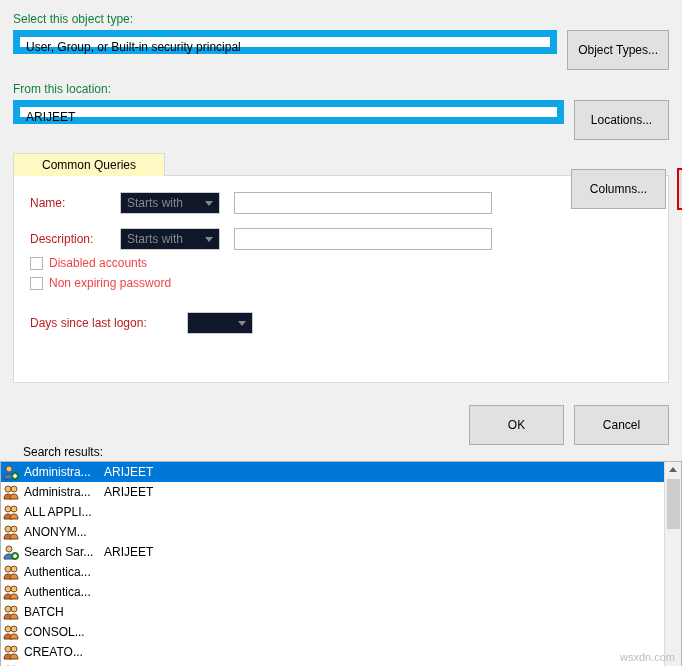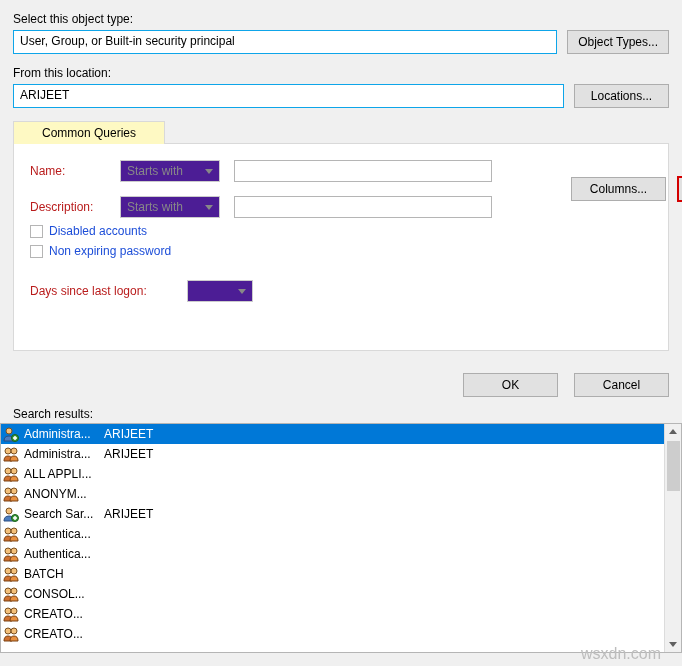--- a/index.html
+++ b/index.html
@@ -1,54 +1,54 @@
 <!DOCTYPE html>
 <html><head>
 <meta charset="utf-8">
 <style>
   * { box-sizing: border-box; font-family: "Segoe UI", Tahoma, sans-serif; font-size: 12px; }
   body { margin: 0; padding: 0; background: #f0f0f0; width: 682px; height: 666px; position: relative; overflow: hidden; }
   .pad { padding: 10px 13px 0 13px; }
-  .lbl { color: #000000; margin: 2px 0 4px 0; }
+  .lbl { color: #15803d; margin: 2px 0 4px 0; }
   .row { display: flex; align-items: flex-start; gap: 10px; margin-bottom: 12px; }
-  .txtbox { border: 1px solid #0ea5e9; background: #fff; height: 24px; padding: 3px 6px; color: #000; }
+  .txtbox { border: 7px solid #0ea5e9; background: #fff; height: 24px; padding: 3px 6px; color: #000; }
   .txtbox.wide { flex: 1; }
-  .btn { background: #e1e1e1; border: 1px solid #adadad; height: 24px; padding: 9px 10px; min-width: 95px; cursor: pointer; text-align: center; display: inline-flex; align-items: center; justify-content: center; }
+  .btn { background: #e1e1e1; border: 1px solid #adadad; height: 40px; padding: 9px 10px; min-width: 95px; cursor: pointer; text-align: center; display: inline-flex; align-items: center; justify-content: center; }
   .btn.highlight { outline: 2px solid #d40000; outline-offset: -1px; text-align: right; }
   .tabwrap { margin-top: 6px; }
   .tab { display: inline-block; background: #fef9c3; border: 1px solid #d9d9d9; border-bottom: none; padding: 4px 28px; position: relative; top: 1px; z-index: 2; }
   .panel { background: #fff; border: 1px solid #d9d9d9; padding: 16px 16px 24px 16px; min-height: 208px; position: relative; }
   .query-col { width: 530px; }
   .sidecol { position: absolute; right: 16px; top: 164px; width: 95px; display: flex; flex-direction: row; gap: 12px; align-items: center; }
   .grey { color: #b91c1c; }
-  .combo { display: inline-flex; align-items: center; justify-content: space-between; width: 100px; height: 22px; background: #4c1d95; border: 1px solid #ccc; padding: 0 6px 0 6px; color: #888; text-align: center; }
+  .combo { display: inline-flex; align-items: center; justify-content: space-between; width: 100px; height: 22px; background: #0f172a; border: 1px solid #ccc; padding: 0 6px 0 6px; color: #888; text-align: center; }
   .combo .arrow { border-left: 4px solid transparent; border-right: 4px solid transparent; border-top: 5px solid #888; }
   .combo.small { width: 66px; }
   .qinput { width: 258px; height: 22px; border: 1px solid #b5b5b5; background: #fff; padding: 2px 4px; }
-  .chk { display: flex; align-items: center; gap: 6px; margin: 6px 0; color: #1d4ed8; }
+  .chk { display: flex; align-items: center; gap: 6px; margin: 6px 0; color: #ef4444; }
   .chkbox { width: 13px; height: 13px; border: 1px solid #b5b5b5; background: #fff; }
   .magnify { width: 28px; height: 22px; margin-top: 28px; }
-  .bottombtns { display: flex; justify-content: flex-end; gap: 16px; padding: 0 13px; margin-top: 22px; }
-  .reslbl { padding: 0 13px; margin-top: 10px; }
+  .bottombtns { display: flex; justify-content: flex-end; gap: 10px; padding: 0 13px; margin-top: 22px; }
+  .reslbl { padding: 0 23px; }
   .listwrap { border: 1px solid #b5b5b5; background: #fff; margin: 2px 0 0 0; height: 230px; display: flex; }
   .listhead { display: flex; border-bottom: 1px solid #e5e5e5; background: #fff; }
   .colh { border-right: 1px solid #e5e5e5; padding: 3px 6px; }
   .colh.n { width: 94px; }
   .listbody { flex: 1; overflow: hidden; }
   .sbar { width: 17px; background: #f0f0f0; border-left: 1px solid #dcdcdc; position: relative; }
   .sbar .tri { position: absolute; left: 4px; width: 0; height: 0; border-left: 4px solid transparent; border-right: 4px solid transparent; }
   .sbar .up { top: 5px; border-bottom: 5px solid #606060; }
   .sbar .dn { bottom: 5px; border-top: 5px solid #606060; }
   .sbar .thumb { position: absolute; left: 2px; top: 17px; width: 13px; height: 50px; background: #cdcdcd; }
   .lrow { display: flex; align-items: center; height: 20px; }
   .lrow .ic { width: 18px; height: 16px; margin: 0 3px 0 2px; flex-shrink: 0; }
   .lrow .c1 { width: 74px; overflow: hidden; white-space: nowrap; text-overflow: ellipsis; }
   .lrow .c2 { padding-left: 6px; }
   .lrow.sel { background: #0078d7; color: #fff; }
-  .watermark { position: absolute; right: 21px; bottom: 3px; color: #bdbdbd; font-size: 16px; text-align: right; }
+  .watermark { position: absolute; right: 7px; bottom: 3px; color: #bdbdbd; font-size: 11px; text-align: right; }
 </style>
 </head>
 <body>
 
 <div class="pad">
   <div class="lbl">Select this object type:</div>
   <div class="row">
     <div class="txtbox wide">User, Group, or Built-in security principal</div>
     <button class="btn">Object Types...</button>
   </div>

